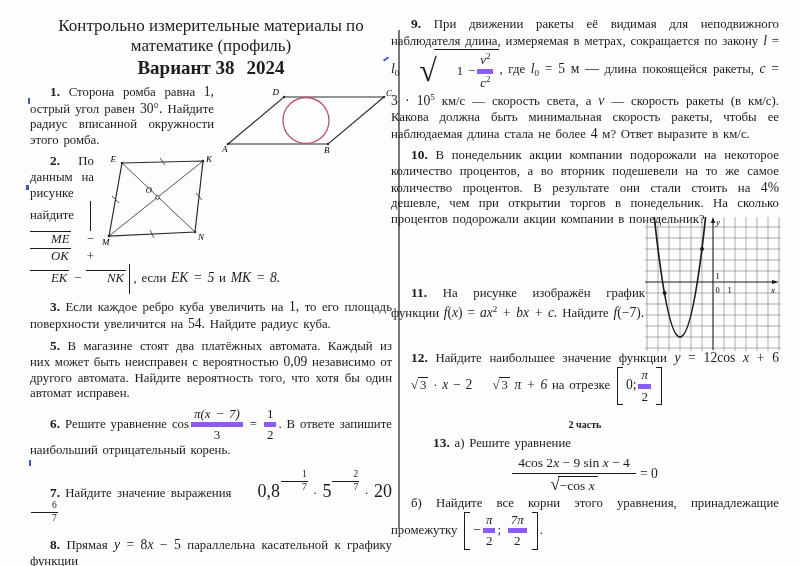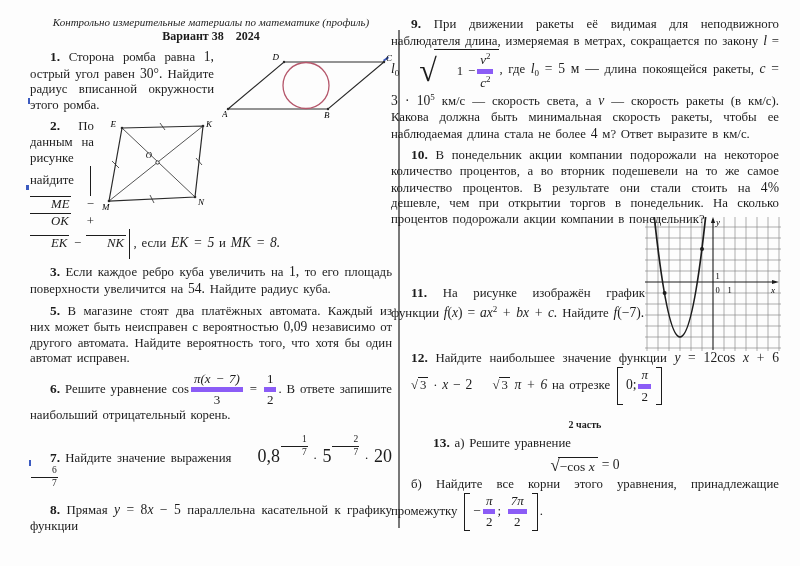--- a/index.html
+++ b/index.html
@@ -3,22 +3,22 @@
 <meta charset="utf-8">
 <style>
   html,body { margin:0; padding:0; background:#e8e8e8; }
   .page { position:relative; width:800px; height:566px; background:#fdfdfd; overflow:hidden;
           font-family:"Liberation Serif", serif; color:#1c1c1c; }
   .divider { position:absolute; left:398px; top:30px; width:2px; height:498px; background:#787878; }
   .col { position:absolute; top:0; }
   .col-left  { left:30px;  width:362px; }
   .col-right { left:391px; width:388px; }
 
-  .hdr  { text-align:center; font-size:11px; margin-top:16px;font-style:italic; }
-  .hdr2 { text-align:center; font-size:12px; font-weight:bold; margin-top:1px; }
+  .hdr  { text-align:center; font-size:17px; margin-top:16px; }
+  .hdr2 { text-align:center; font-size:19px; font-weight:bold; margin-top:1px; }
   .vgap { display:inline-block; width:12px; }
 
   .para { margin:0; font-size:12.8px; line-height:15.6px; text-align:justify;
           text-indent:20px; word-spacing:0.12em; }
   .prob { margin-top:5px; }
   .pnum { font-weight:bold; font-size:13.4px; }
   .mi   { font-style:italic; }
   .mnum { font-size:13.6px; }
   sup { font-size:9px; }
   sub { font-size:9px; }
@@ -300,21 +300,21 @@
 
     <div class="part2">2 часть</div>
 
     <div class="prob">
       <p class="para p13a">
         <span class="pnum">13.</span>
         <span>а)</span>
         <span>Решите уравнение</span>
       </p>
       <div class="dispeq">
-        <span class="dfrac"><span class="fd"><span class="midroot">
+        <span class="dfrac"><span class="fn"><span>4cos 2</span><span class="mi">x</span> <span>− 9 sin</span> <span class="mi">x</span> <span>− 4</span></span><span class="fd"><span class="midroot">
                 <span class="rs">√</span>
                 <span class="rb"><span>−cos</span> <span class="mi">x</span></span>
               </span></span></span>
         <span class="mnum">= 0</span>
       </div>
       <p class="para">
         <span>б)</span>
         <span>Найдите все корни этого уравнения, принадлежащие</span>
         <span>промежутку</span>
         <span class="lbr"></span><span class="mnum">−</span><span class="frac"><span class="fn mi">π</span><span class="fd">2</span></span><span>;</span>

